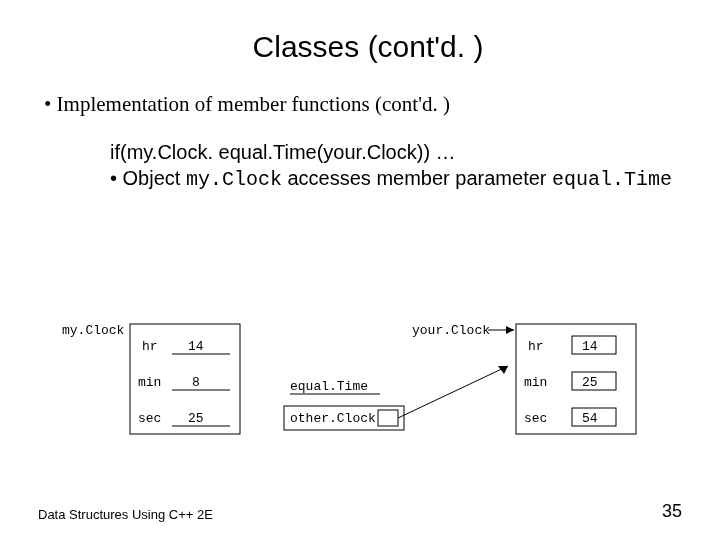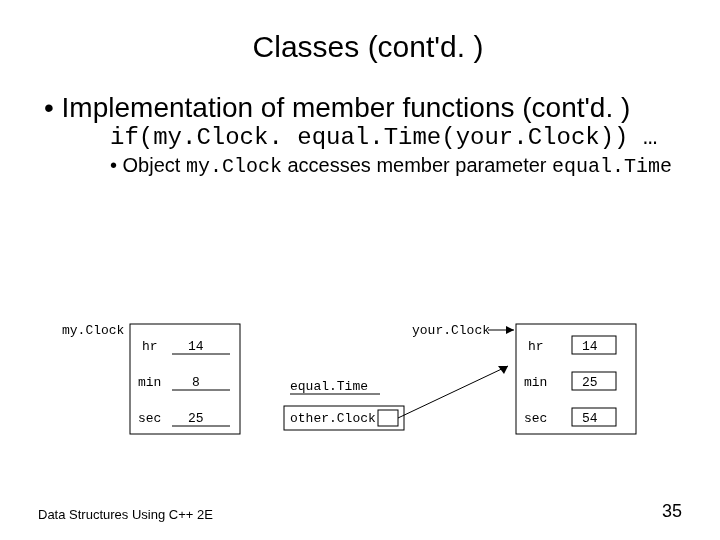--- a/index.html
+++ b/index.html
@@ -18,30 +18,31 @@
     padding: 30px 24px 20px 40px;
     position: relative;
   }
   .title {
     text-align: center;
     font-size: 30px;
     font-weight: normal;
     margin-bottom: 28px;
   }
   .bullet-l1 {
-    font-size: 28px;
+    font-size: 21px;
     margin-left: 4px;
-    margin-bottom: 0;
+    margin-bottom: 24px;
+    font-family: Liberation Serif, serif;
   }
   .bullet-l1::before {
     content: "• ";
   }
   .code-line {
-    font-family: Liberation Mono, monospace;
-    font-size: 24px;
+    font-family: Liberation Sans, sans-serif;
+    font-size: 20px;
     margin-left: 70px;
     margin-bottom: 2px;
   }
   .bullet-l2 {
     font-size: 20px;
     margin-left: 70px;
     text-indent: -14px;
     padding-left: 14px;
     line-height: 1.25;
     margin-bottom: 2px;

